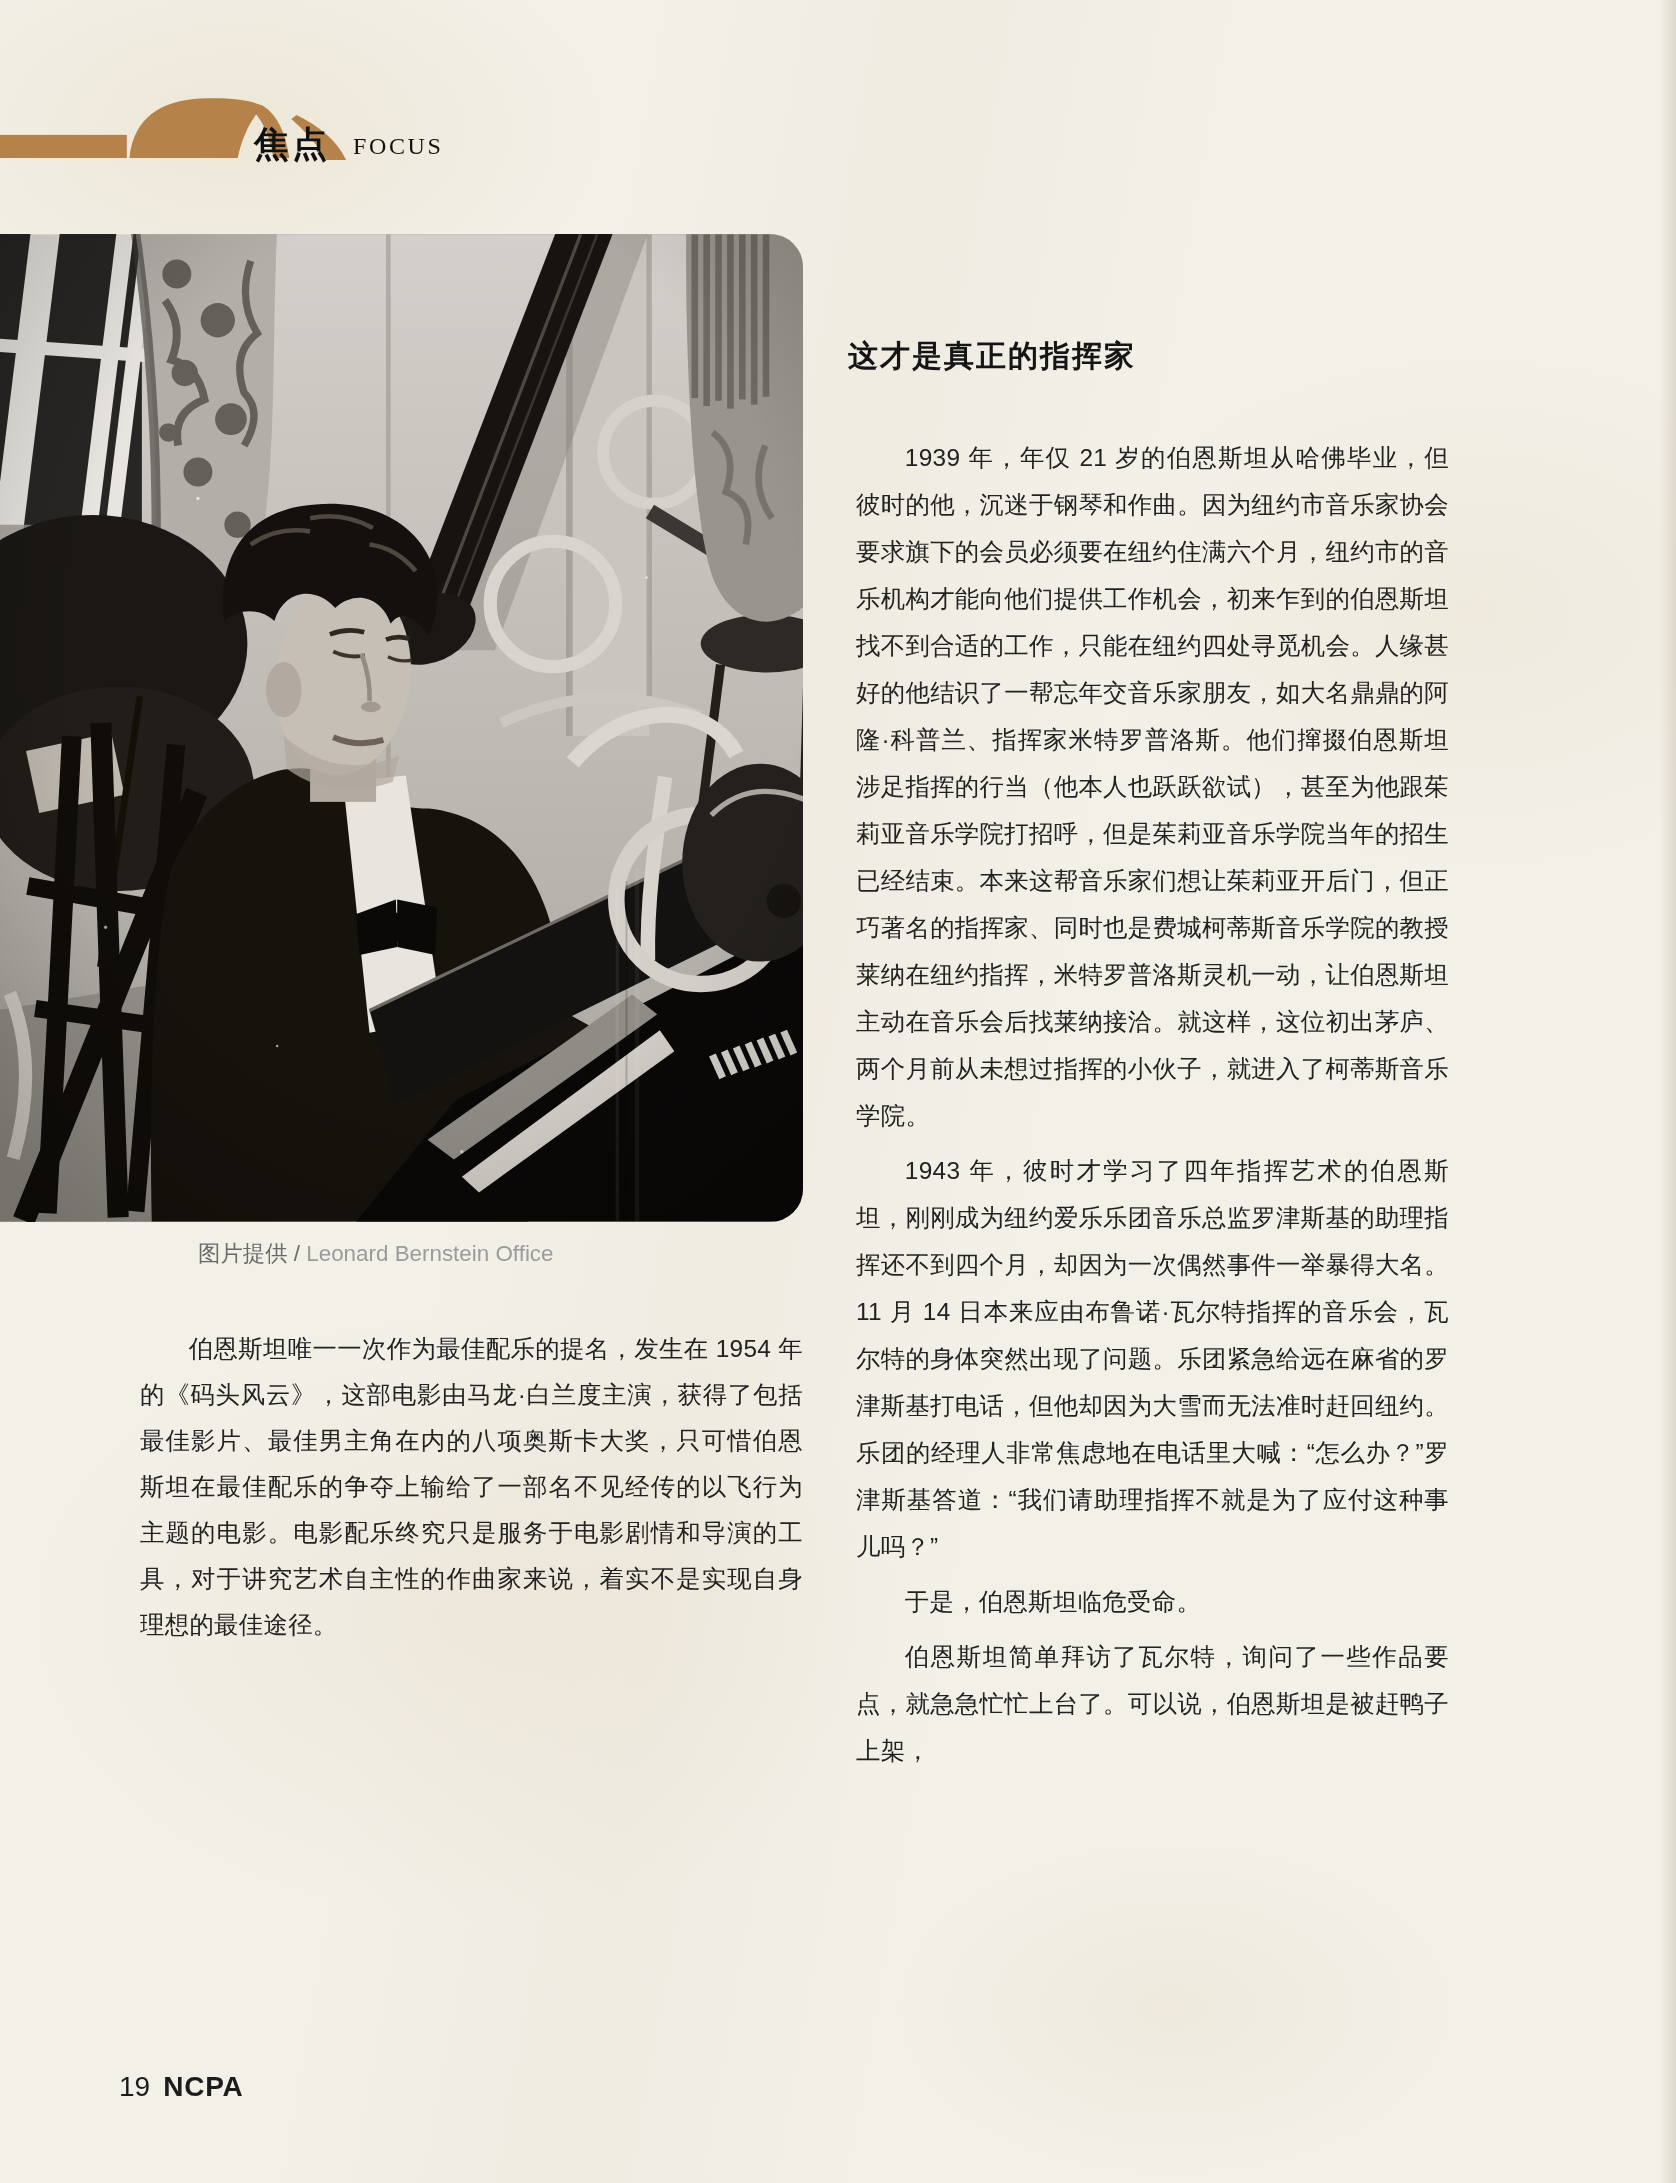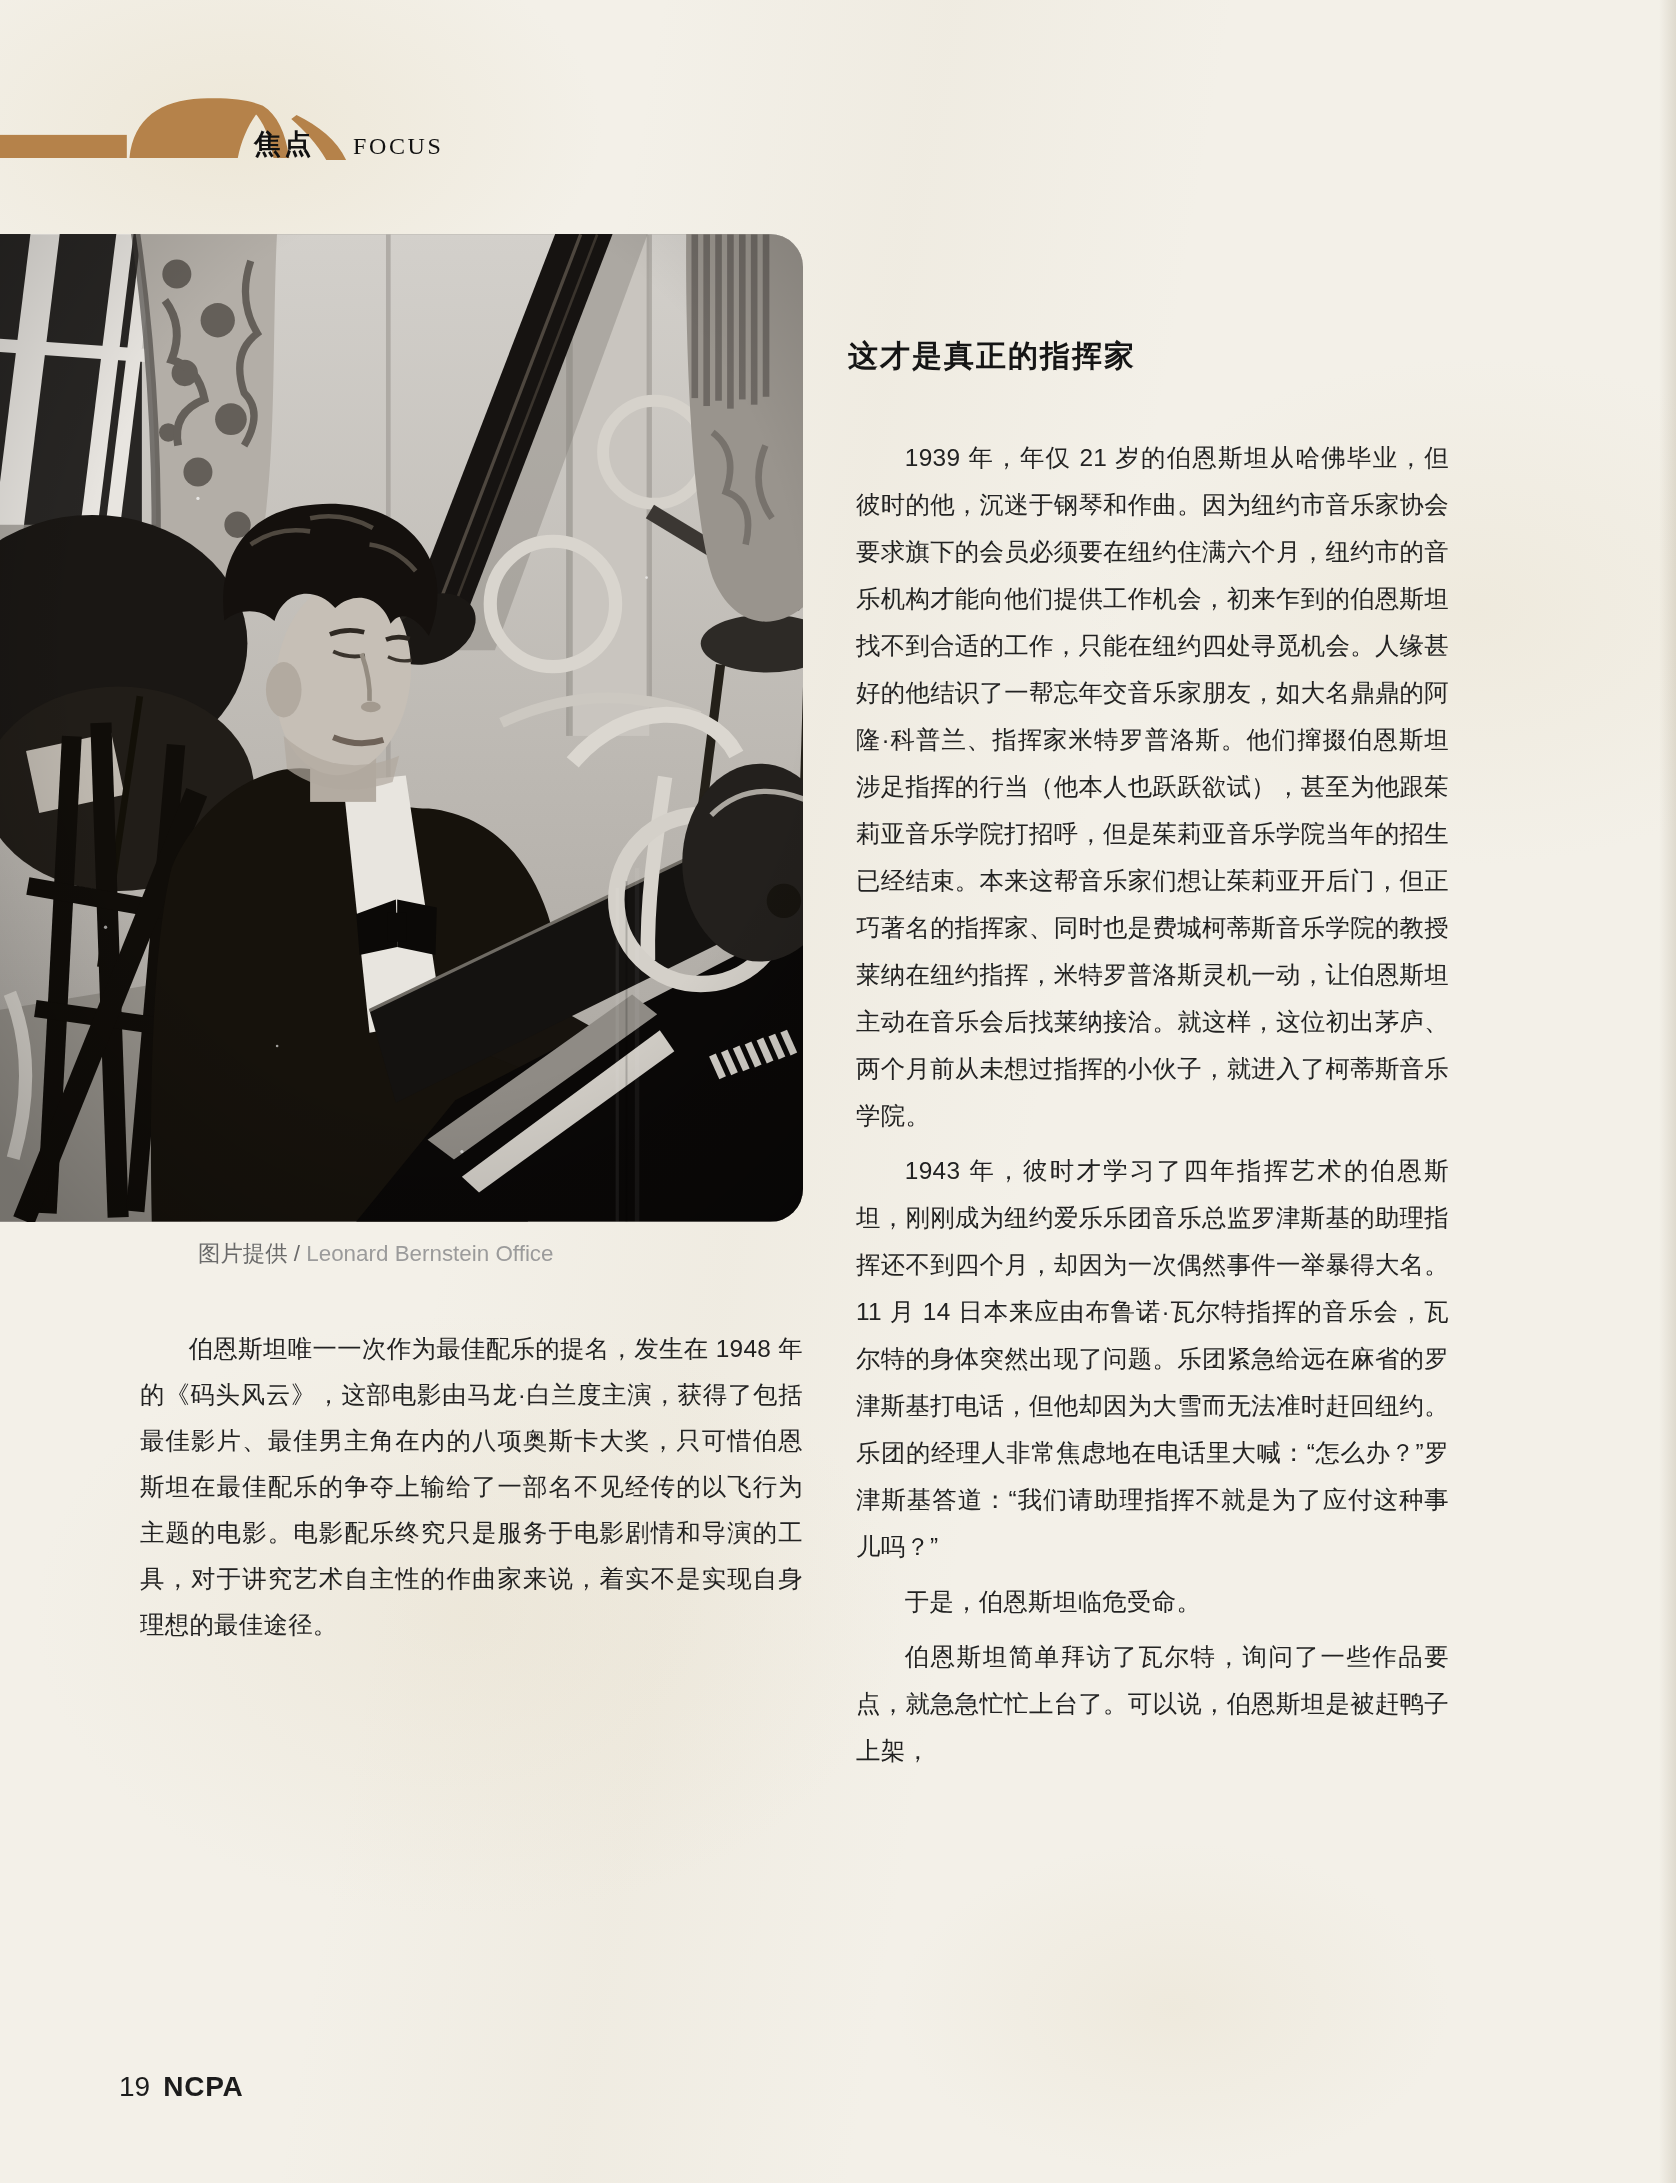--- a/index.html
+++ b/index.html
@@ -22,21 +22,21 @@
   }
   #page::after{ 
     content:"";position:absolute;top:0;right:0;width:17px;height:100%;
     background:linear-gradient(to right, transparent, rgba(150,138,112,.22));
   }
 
   
   .hdr-svg{position:absolute;left:0;top:0;}
   .hdr-cn{
     position:absolute;left:254px;top:128px;
-    font-size:27px;font-weight:700;color:#111;
+    font-size:35px;font-weight:700;color:#111;
     letter-spacing:3.3px;line-height:32px;
   }
   .hdr-en{
     position:absolute;left:353px;top:129px;
     font-family:Liberation Serif, serif;
     font-size:24px;font-weight:400;color:#111;
     letter-spacing:2.6px;line-height:34px;
   }
 
   
@@ -286,21 +286,21 @@
       </g>
       <rect x="0" y="0" width="1217" height="1496" fill="url(#vig)"></rect>
     </svg>
   </div>
 
   <div class="caption">
     <span class="cap-prefix">图片提供 / </span><span>Leonard Bernstein Office</span>
   </div>
 
   <div id="left-col" class="col">
-    <p class="ind">伯恩斯坦唯一一次作为最佳配乐的提名，发生在 1948 年的《码头风云》，这部电影由马龙·白兰度主演，获得了包括最佳影片、最佳男主角在内的八项奥斯卡大奖，只可惜伯恩斯坦在最佳配乐的争夺上输给了一部名不见经传的以飞行为主题的电影。电影配乐终究只是服务于电影剧情和导演的工具，对于讲究艺术自主性的作曲家来说，着实不是实现自身理想的最佳途径。</p>
+    <p class="ind">伯恩斯坦唯一一次作为最佳配乐的提名，发生在 1954 年的《码头风云》，这部电影由马龙·白兰度主演，获得了包括最佳影片、最佳男主角在内的八项奥斯卡大奖，只可惜伯恩斯坦在最佳配乐的争夺上输给了一部名不见经传的以飞行为主题的电影。电影配乐终究只是服务于电影剧情和导演的工具，对于讲究艺术自主性的作曲家来说，着实不是实现自身理想的最佳途径。</p>
   </div>
 
   <div id="right-col-head">这才是真正的指挥家</div>
 
   <div id="right-col" class="col">
     <p class="ind">1939 年，年仅 21 岁的伯恩斯坦从哈佛毕业，但彼时的他，沉迷于钢琴和作曲。因为纽约市音乐家协会要求旗下的会员必须要在纽约住满六个月，纽约市的音乐机构才能向他们提供工作机会，初来乍到的伯恩斯坦找不到合适的工作，只能在纽约四处寻觅机会。人缘甚好的他结识了一帮忘年交音乐家朋友，如大名鼎鼎的阿隆·科普兰、指挥家米特罗普洛斯。他们撺掇伯恩斯坦涉足指挥的行当（他本人也跃跃欲试），甚至为他跟茱莉亚音乐学院打招呼，但是茱莉亚音乐学院当年的招生已经结束。本来这帮音乐家们想让茱莉亚开后门，但正巧著名的指挥家、同时也是费城柯蒂斯音乐学院的教授莱纳在纽约指挥，米特罗普洛斯灵机一动，让伯恩斯坦主动在音乐会后找莱纳接洽。就这样，这位初出茅庐、两个月前从未想过指挥的小伙子，就进入了柯蒂斯音乐学院。</p>
     <p class="ind">1943 年，彼时才学习了四年指挥艺术的伯恩斯坦，刚刚成为纽约爱乐乐团音乐总监罗津斯基的助理指挥还不到四个月，却因为一次偶然事件一举暴得大名。11 月 14 日本来应由布鲁诺·瓦尔特指挥的音乐会，瓦尔特的身体突然出现了问题。乐团紧急给远在麻省的罗津斯基打电话，但他却因为大雪而无法准时赶回纽约。乐团的经理人非常焦虑地在电话里大喊：“怎么办？”罗津斯基答道：“我们请助理指挥不就是为了应付这种事儿吗？”</p>
     <p class="ind">于是，伯恩斯坦临危受命。</p>
     <p class="ind">伯恩斯坦简单拜访了瓦尔特，询问了一些作品要点，就急急忙忙上台了。可以说，伯恩斯坦是被赶鸭子上架，</p>
   </div>

